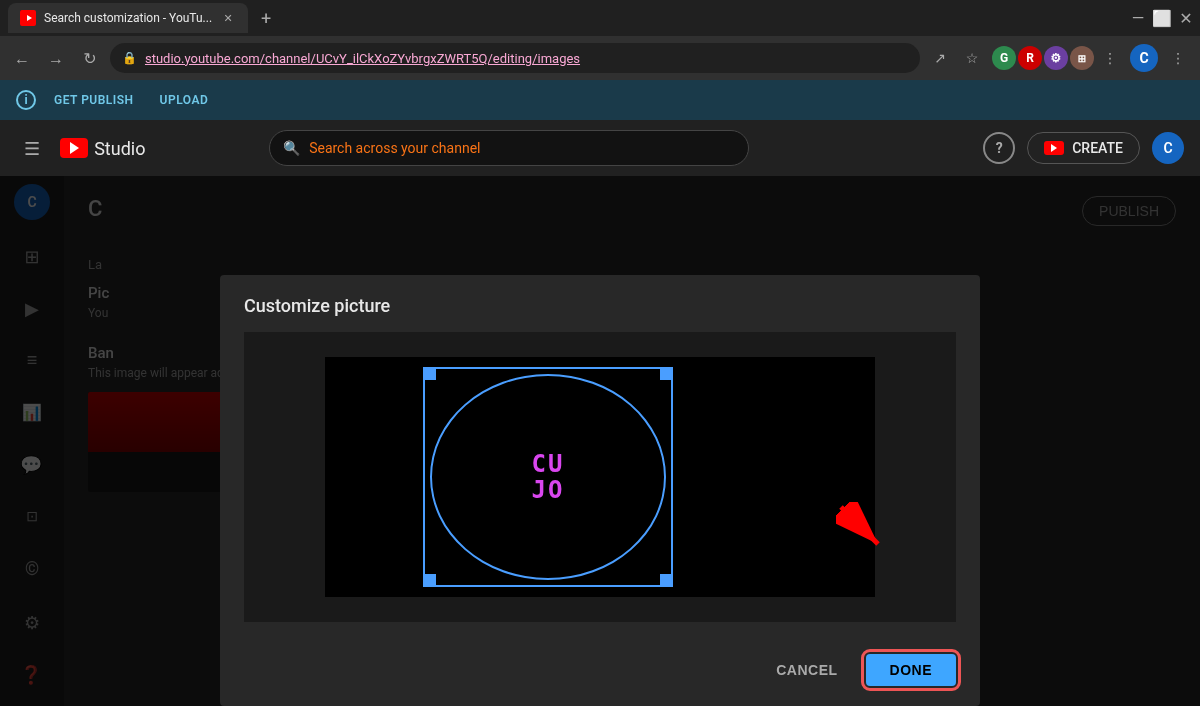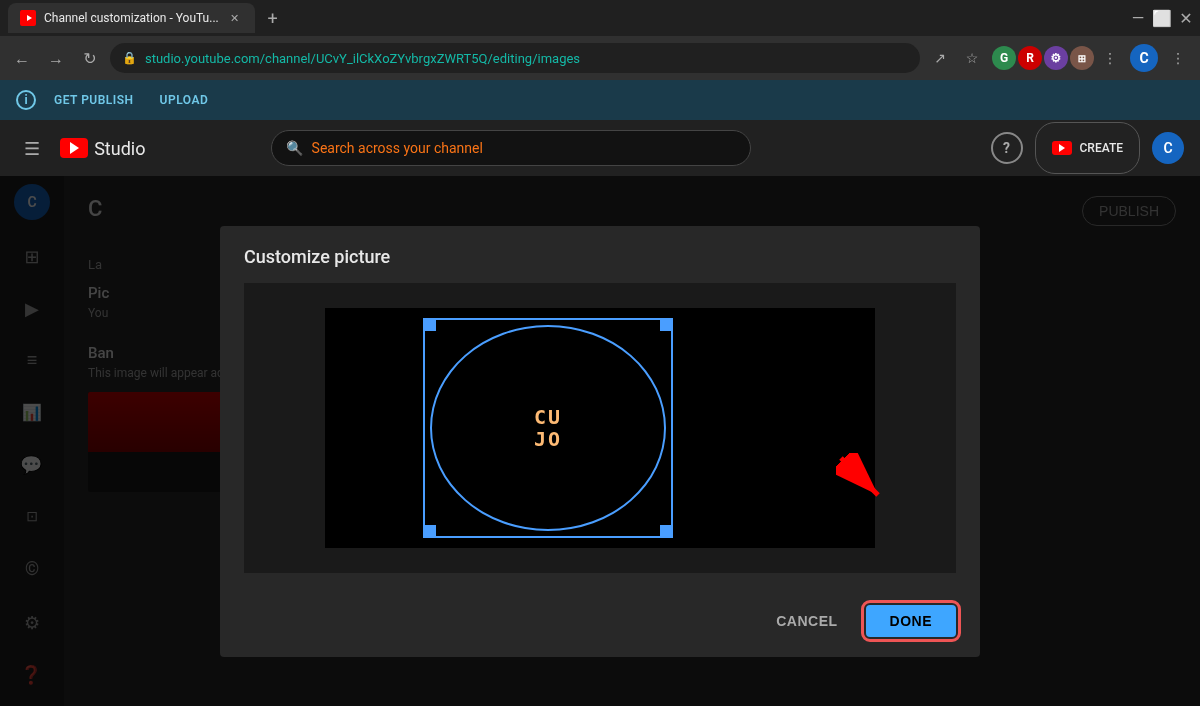--- a/index.html
+++ b/index.html
@@ -101,21 +101,21 @@
       background: #202020;
       border-radius: 15px;
       display: flex;
       align-items: center;
       padding: 0 12px;
       gap: 8px;
       color: #e8e8e8;
       font-size: 13px;
     }
     .lock-icon { color: #aaa; font-size: 12px; }
-    .address-text { color: #14b8a6; font-size: 13px; }
+    .address-text { color: #f9a8d4; font-size: 13px; text-decoration: underline; }
     .address-bar-actions {
       display: flex;
       gap: 4px;
       align-items: center;
     }
     .addr-icon-btn {
       width: 28px; height: 28px;
       display: flex; align-items: center; justify-content: center;
       color: #aaa;
       font-size: 14px;
@@ -221,27 +221,27 @@
       display: flex; align-items: center; justify-content: center;
       color: #aaa;
       font-size: 14px;
       font-weight: bold;
       cursor: pointer;
     }
     .create-btn {
       background: #222;
       border: 1px solid #555;
       border-radius: 20px;
-      height: 52px;
+      height: 32px;
       padding: 0 16px;
       display: flex;
       align-items: center;
       gap: 8px;
       color: #e8e8e8;
-      font-size: 12px;
+      font-size: 14px;
       font-weight: 500;
       cursor: pointer;
     }
     .create-icon {
       width: 20px; height: 14px;
       background: #ff0000;
       border-radius: 3px;
       display: flex; align-items: center; justify-content: center;
     }
     .create-play {
@@ -363,21 +363,21 @@
       display: inline-block;
       margin-top: 8px;
     }
 
     
     .modal-overlay {
       position: absolute;
       top: 0; left: 0; right: 0; bottom: 0;
       background: rgba(0,0,0,0.7);
       display: flex;
-      align-items: center;
+      align-items: flex-end;
       justify-content: center;
       z-index: 100;
     }
 
     .modal {
       background: #282828;
       border-radius: 4px;
       width: 760px;
       overflow: hidden;
       position: relative;
@@ -436,22 +436,22 @@
       border: 2px solid #4a9eff;
       border-radius: 50%;
     }
 
     
     .logo-text {
       position: absolute;
       top: 50%;
       left: 50%;
       transform: translate(-50%, -50%);
-      color: #fdba74;
-      font-size: 20px;
+      color: #d946ef;
+      font-size: 24px;
       font-weight: 900;
       text-align: center;
       line-height: 1.1;
       letter-spacing: 2px;
       font-family: monospace;
     }
 
     
     .red-arrow {
       position: absolute;
@@ -496,21 +496,21 @@
 <body>
 
 <div class="browser-frame">
 
   <div class="browser-titlebar">
     <div class="tab-bar">
       <div class="tab-active">
         <div class="tab-favicon">
           <div class="tab-favicon-inner"></div>
         </div>
-        <span>Channel customization - YouTu...</span>
+        <span>Search customization - YouTu...</span>
         <div class="tab-close">✕</div>
       </div>
       <div class="tab-new">+</div>
     </div>
     <div class="browser-controls-right">
       <div class="win-btn">—</div>
       <div class="win-btn">⬜</div>
       <div class="win-btn">✕</div>
     </div>
   </div>

